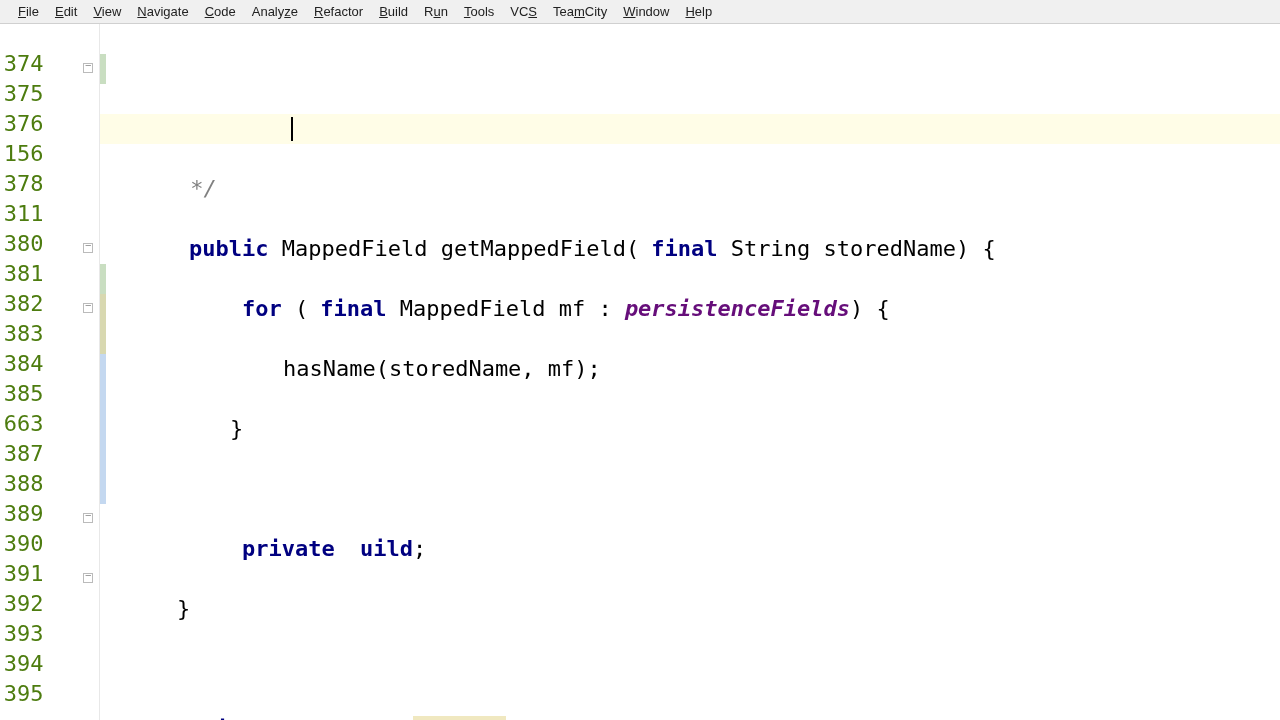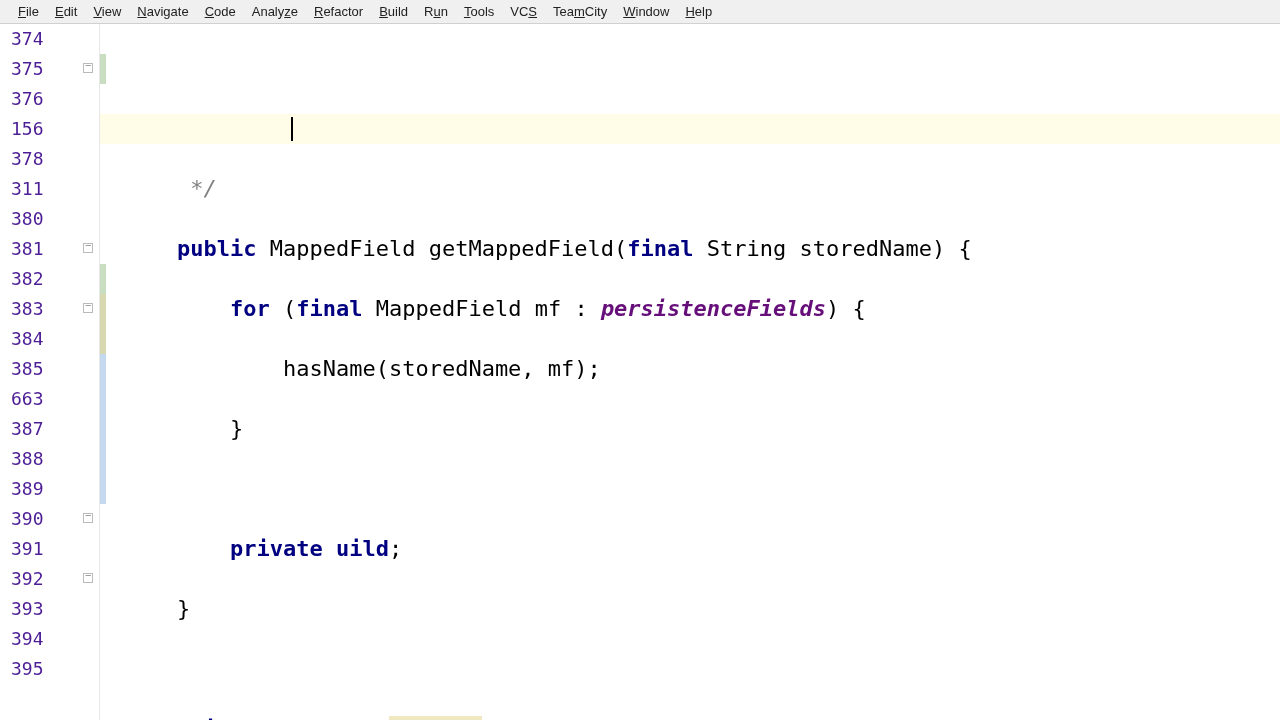--- a/index.html
+++ b/index.html
@@ -46,26 +46,27 @@
   line-height: 30px;
   white-space: pre;
 }
 .line {
   display: flex;
   height: 30px;
 }
 .ln {
   width: 52px;
   text-align: right;
-  color: #4c1d95;
+  color: #4d7c0f;
   font-family: "Menlo", "Consolas", monospace;
-  font-size: 18px;
+  font-size: 22px;
   line-height: 30px;
   padding-right: 8px;
   user-select: none;
+  margin-top: 25px;
 }
 .marks {
   width: 48px;
   position: relative;
   height: 30px;
 }
 .fold {
   position: absolute;
   right: 6px;
   top: 9px;
@@ -108,21 +109,21 @@
   background: #fffde7;
   z-index: 0;
 }
 .caret {
   position: absolute;
   width: 2px;
   height: 24px;
   background: #000;
   z-index: 3;
 }
-.kw { color: #000080; font-weight: bold; }
+.kw { color: #000080; font-weight: bold; margin-left: 12px; }
 .id-hl { background: #f0e8c0; }
 .doc { color: #808080; font-style: italic; }
 .field { color: #660e7a; font-weight: bold; font-style: italic; }
 pre.codeline { margin: 0; position: relative; z-index: 2; }
 </style>
 </head>
 <body>
 
 <div class="menubar">
   <div class="menu-item"><span class="mn">F</span>ile</div>

